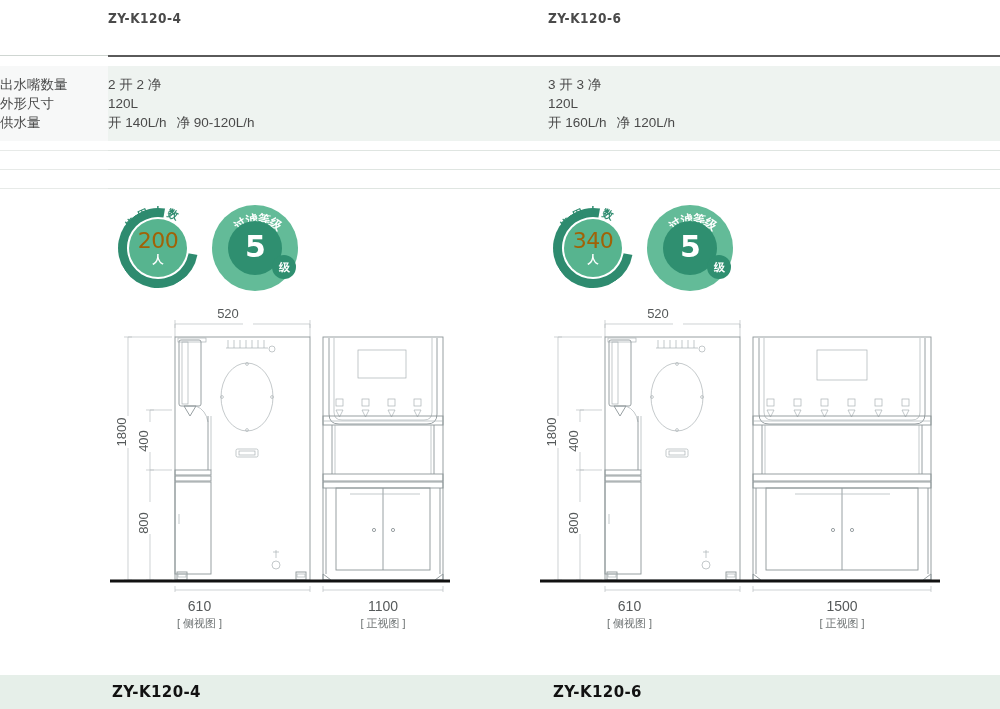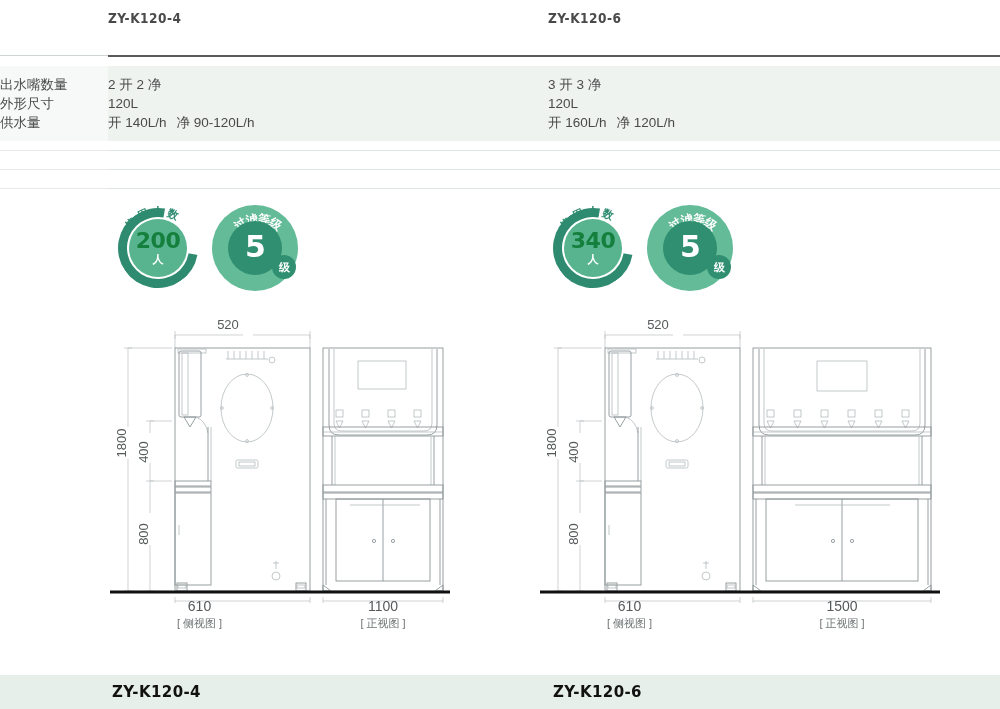--- a/index.html
+++ b/index.html
@@ -64,22 +64,22 @@
     border:9px solid #2e8b6f;
     border-right-color:transparent;
     transform:rotate(-35deg);
   }
   .disc-people {
     position:absolute; left:17px; top:17px; width:58px; height:58px;
     border-radius:50%; background:#57b48f;
   }
   .people-num {
     position:absolute; left:0; top:26px; width:92px;
-    text-align:center; color:#15803d;
-    font-size:22px; font-weight:bold; letter-spacing:-0.5px;
+    text-align:center; color:#a16207;
+    font-size:22px; font-weight:normal; letter-spacing:-0.5px;
     font-family:"DejaVu Sans","Liberation Sans",sans-serif;
   }
   .people-unit {
     position:absolute; left:0; top:50px; width:92px;
     text-align:center; color:#ffffff; font-size:11px; font-weight:bold;
   }
   .arc-text {
     position:absolute; left:0; top:0; width:92px; height:92px;
     pointer-events:none;
   }
@@ -113,21 +113,21 @@
   }
   .arc-text-grade span {
     position:absolute; left:50%; top:50%;
     width:16px; height:16px; margin:-8px 0 0 -8px;
     font-size:12px; font-weight:bold; color:#ffffff;
     line-height:16px; text-align:center;
   }
 
   
   .drawings { position:relative; height:300px; }
-  .draw-panel { position:absolute; top:15px; }
+  .draw-panel { position:absolute; top:4px; }
   .draw-panel.left  { left:110px; }
   .draw-panel.right { left:540px; }
 
   
   .dimrow { position:relative; height:46px; }
   .dimcap { position:absolute; text-align:center; }
   .dimcap .num { font-size:14px; color:#55595a; line-height:17px; }
   .dimcap .view { font-size:11px; color:#6d7273; line-height:16px; }
 
   .footer-bar {

